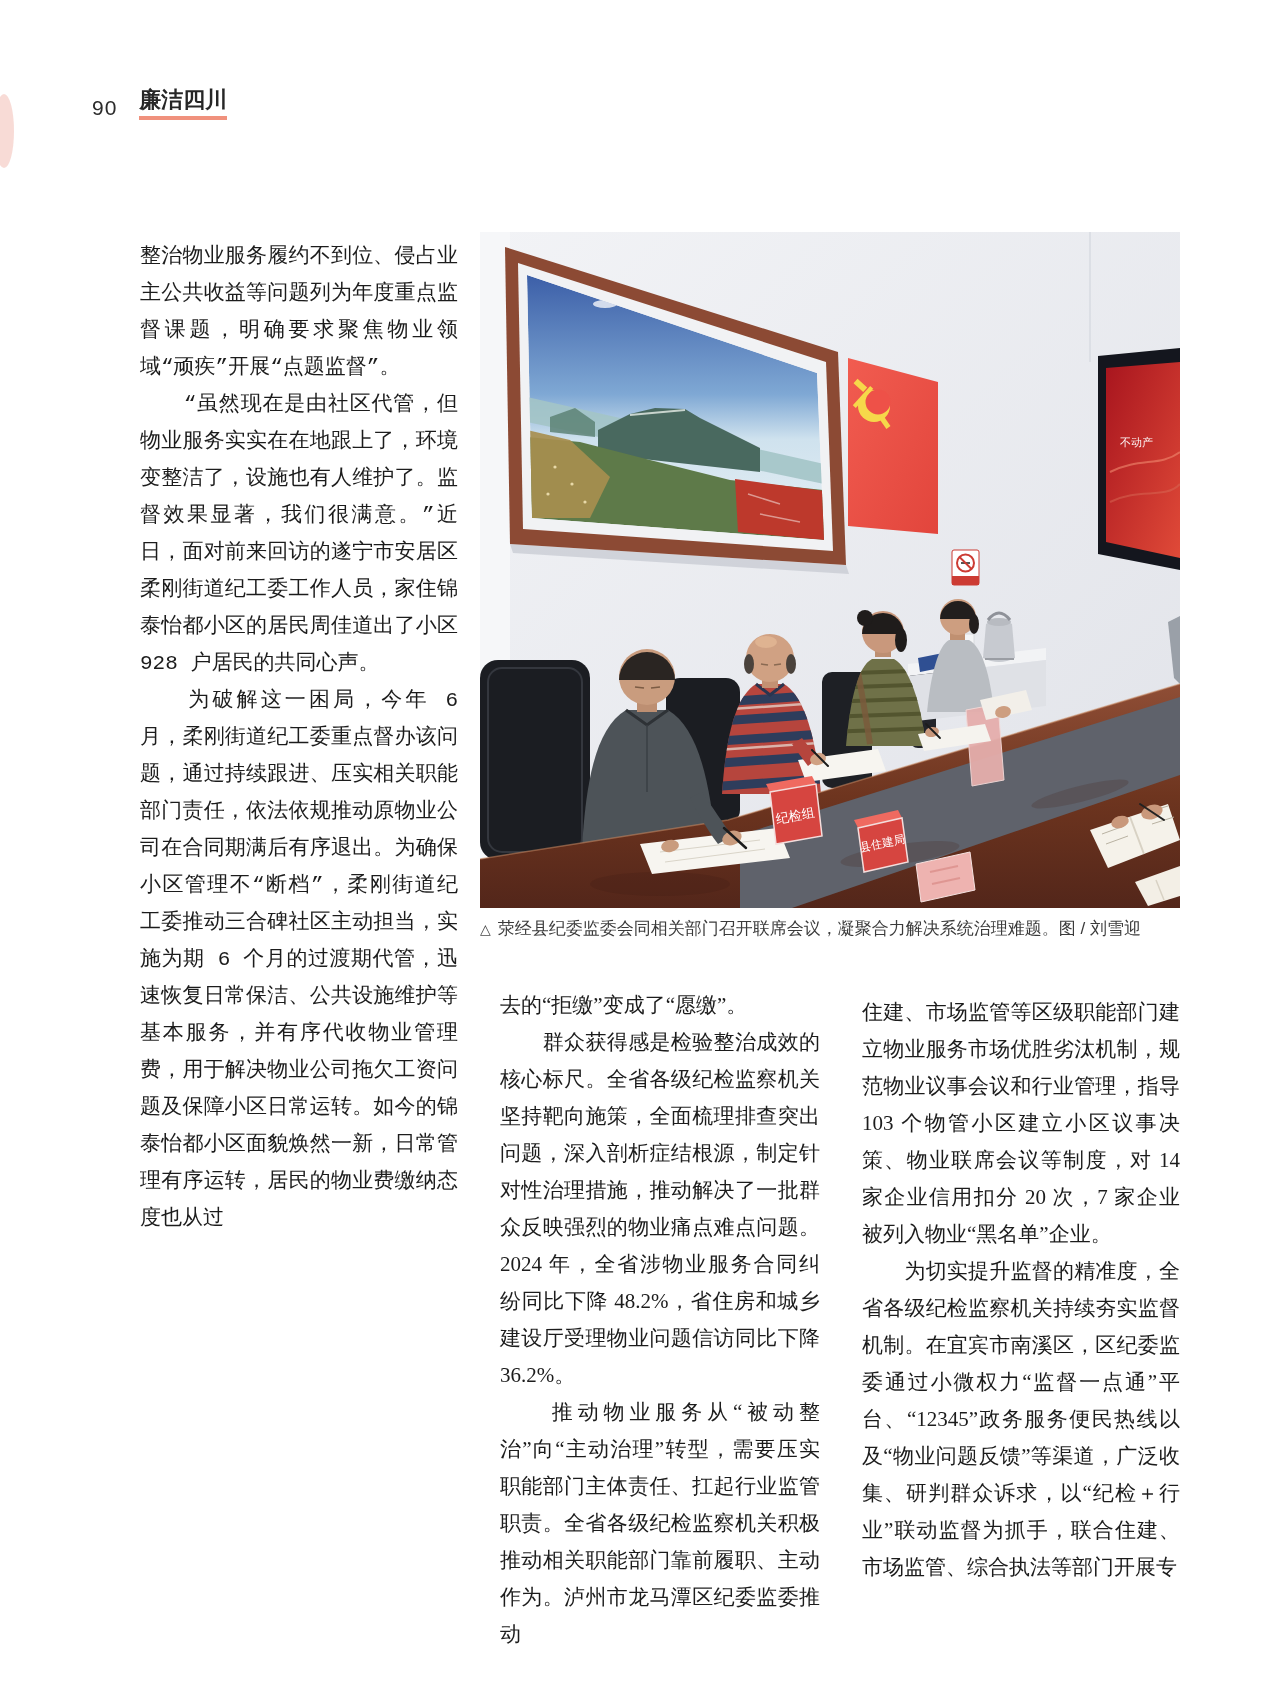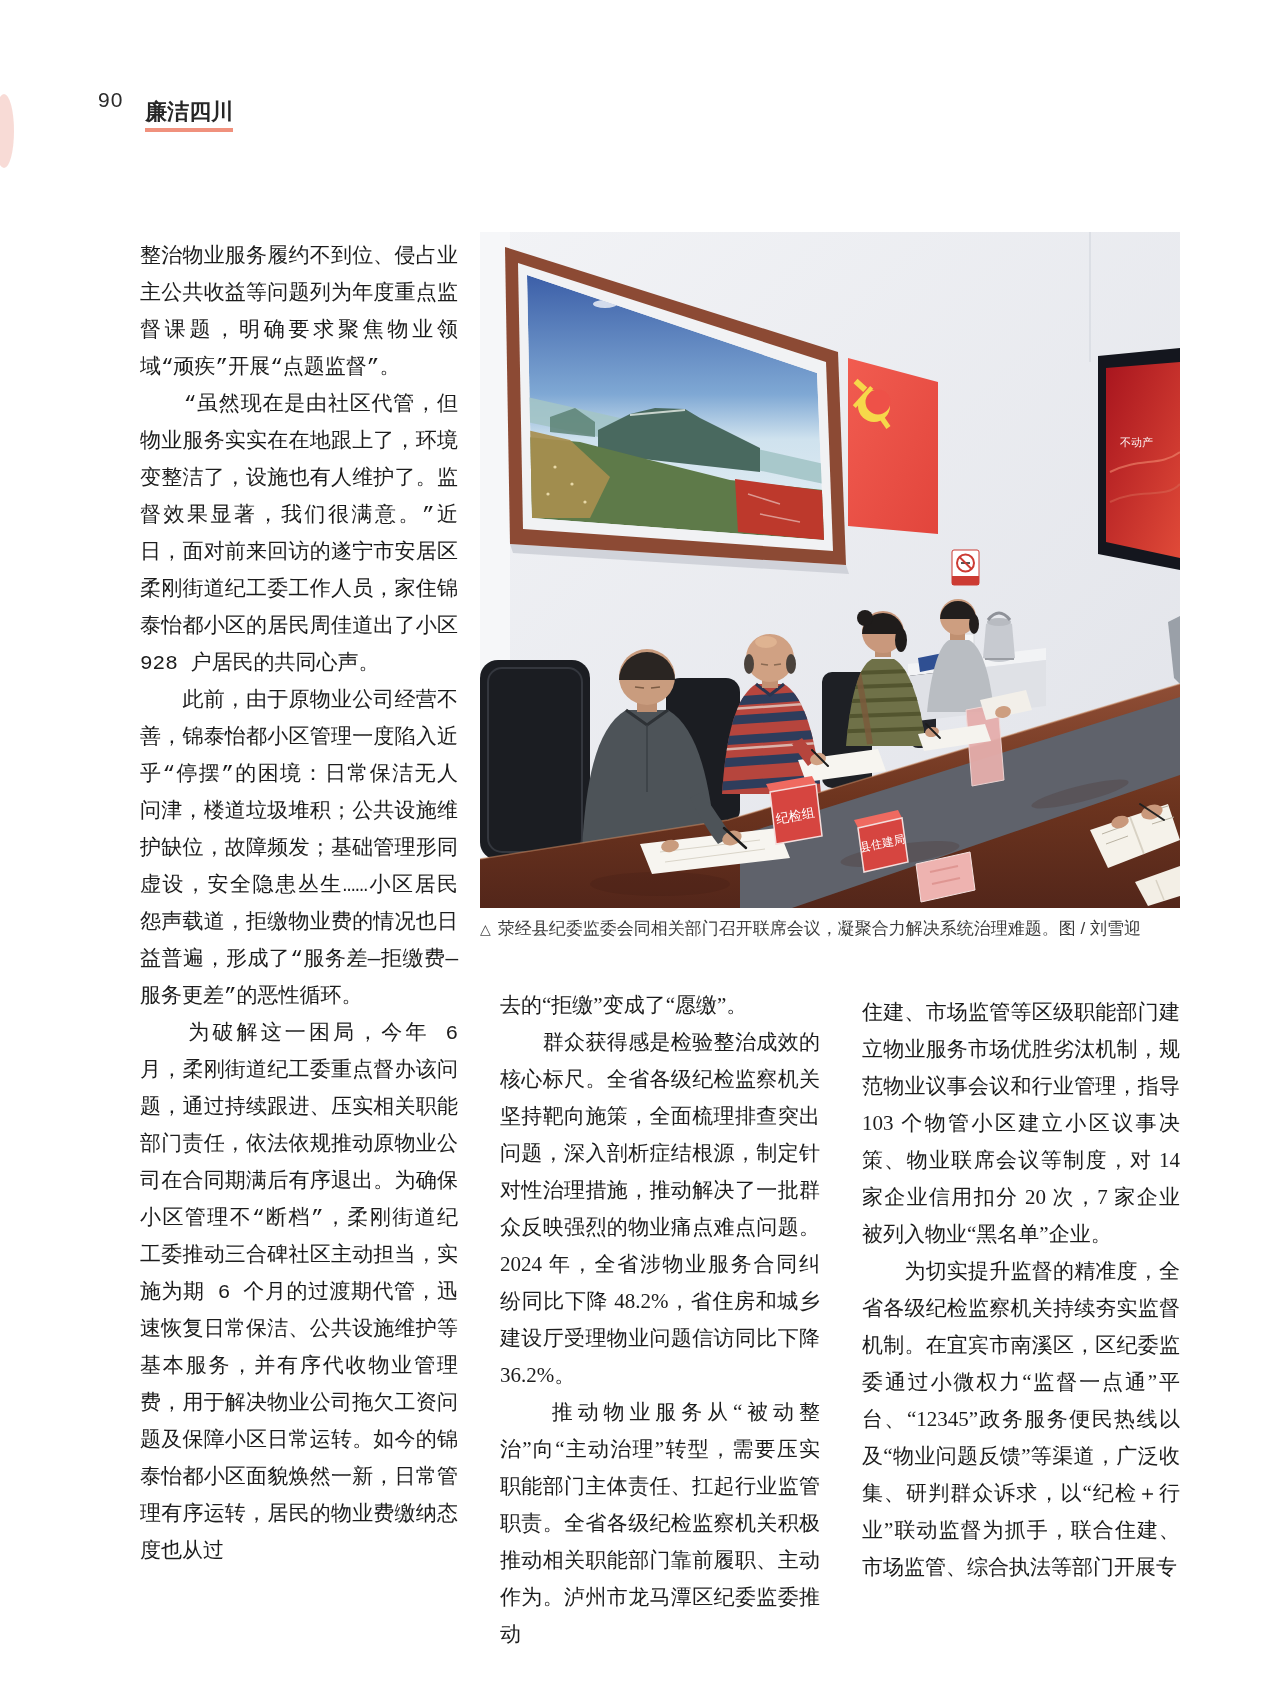--- a/index.html
+++ b/index.html
@@ -1,23 +1,23 @@
 <!DOCTYPE html>
 <html><head>
 <meta charset="utf-8">
 <style>
   html,body{margin:0;padding:0;background:#ffffff;}
   #page{position:relative;width:1280px;height:1689px;background:#ffffff;overflow:hidden;
         font-family:"Liberation Serif","DejaVu Serif",serif;color:#1c1c1c;}
   
-  #hdr{position:absolute;left:98px;top:88px;display:flex;
+  #hdr{position:absolute;left:92px;top:88px;display:flex;align-items:flex-end;
        font-family:"Liberation Sans","DejaVu Sans",sans-serif;}
   #pageno{font-size:21px;color:#2b2b2b;letter-spacing:1px;}
   #brand{margin-left:22px;font-size:22px;font-weight:bold;color:#262626;
-         padding-bottom:4px;border-bottom:4px solid #f0917d;line-height:1.1;margin-top:12px;}
+         padding-bottom:4px;border-bottom:4px solid #f0917d;line-height:1.1;}
   #edgemark{position:absolute;left:-6px;top:94px;width:20px;height:74px;border-radius:50%;
             background:#f3beb4;opacity:.55;}
   
   .col{position:absolute;font-size:21px;line-height:37px;text-align:justify;color:#1c1c1c;}
   .col p{margin:0;padding:0;}
   #colL{left:140px;top:238px;width:318px;font-family:Liberation Mono, monospace;}
   #colM{left:500px;top:970px;width:320px;margin-top:17px;}
   #colR{left:862px;top:994px;width:318px;}
   
   #photo{position:absolute;left:480px;top:232px;width:700px;height:676px;display:block;}
@@ -35,21 +35,20 @@
   <div id="edgemark"></div>
 
   <div id="hdr">
     <span id="pageno">90</span>
     <span id="brand">廉洁四川</span>
   </div>
 
   <div id="colL" class="col">
     <p>整治物业服务履约不到位、侵占业主公共收益等问题列为年度重点监督课题，明确要求聚焦物业领域“顽疾”开展“点题监督”。</p>
     <p>　　“虽然现在是由社区代管，但物业服务实实在在地跟上了，环境变整洁了，设施也有人维护了。监督效果显著，我们很满意。”近日，面对前来回访的遂宁市安居区柔刚街道纪工委工作人员，家住锦泰怡都小区的居民周佳道出了小区 928 户居民的共同心声。</p>
-    <p>　　此前，由于原物业公司经营不善，锦泰怡都小区管理一度陷入近乎“停摆”的困境：日常保洁无人问津，楼道垃圾堆积；公共设施维护缺位，故障频发；基础管理形同虚设，安全隐患丛生……小区居民怨声载道，拒缴物业费的情况也日益普遍，形成了“服务差—拒缴费—服务更差”的恶性循环。</p>
     <p>　　为破解这一困局，今年 6 月，柔刚街道纪工委重点督办该问题，通过持续跟进、压实相关职能部门责任，依法依规推动原物业公司在合同期满后有序退出。为确保小区管理不“断档”，柔刚街道纪工委推动三合碑社区主动担当，实施为期 6 个月的过渡期代管，迅速恢复日常保洁、公共设施维护等基本服务，并有序代收物业管理费，用于解决物业公司拖欠工资问题及保障小区日常运转。如今的锦泰怡都小区面貌焕然一新，日常管理有序运转，居民的物业费缴纳态度也从过</p>
   </div>
 
   <svg id="photo" viewBox="0 0 700 676">
     <defs>
       <linearGradient id="wallG" x1="0" y1="0" x2="1" y2="1">
         <stop offset="0" stop-color="#f2f3f6"></stop>
           <stop offset="1" stop-color="#e1e3e9"></stop>
       </linearGradient>
       <linearGradient id="skyG" x1="0" y1="0" x2="0" y2="1">

